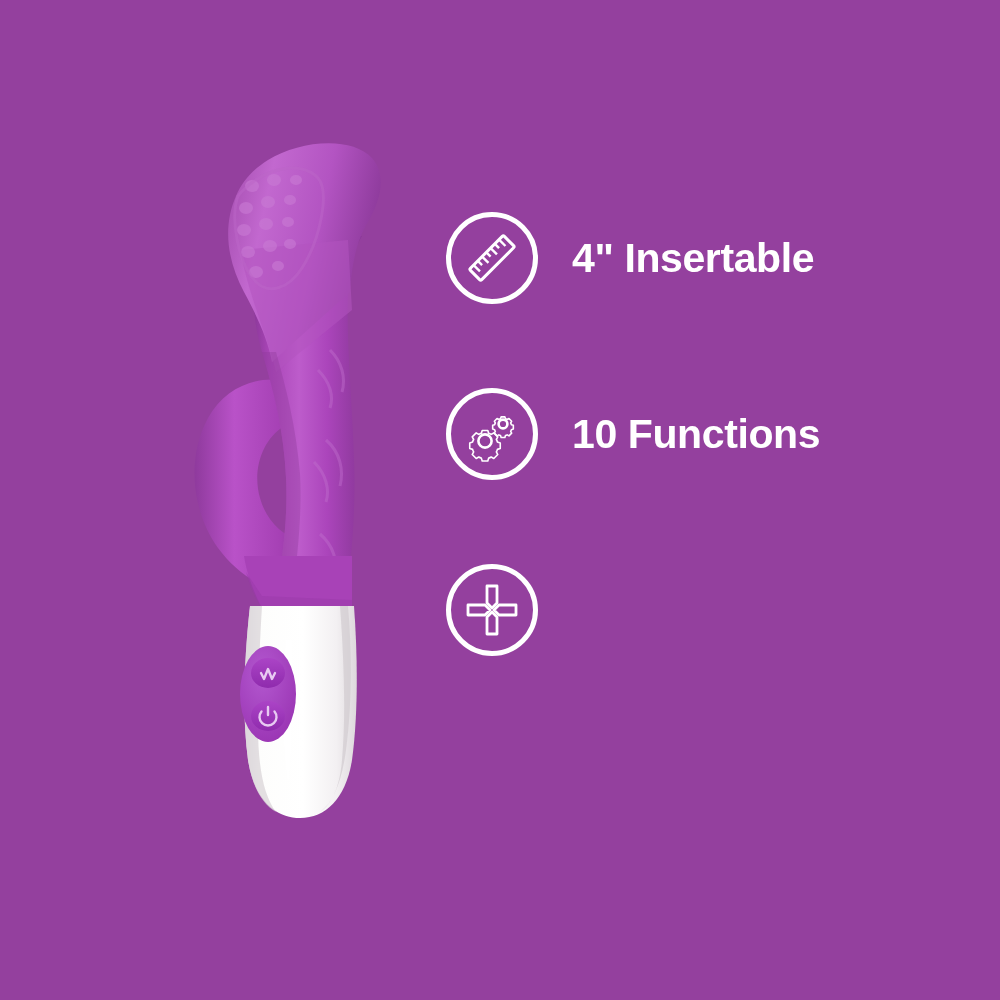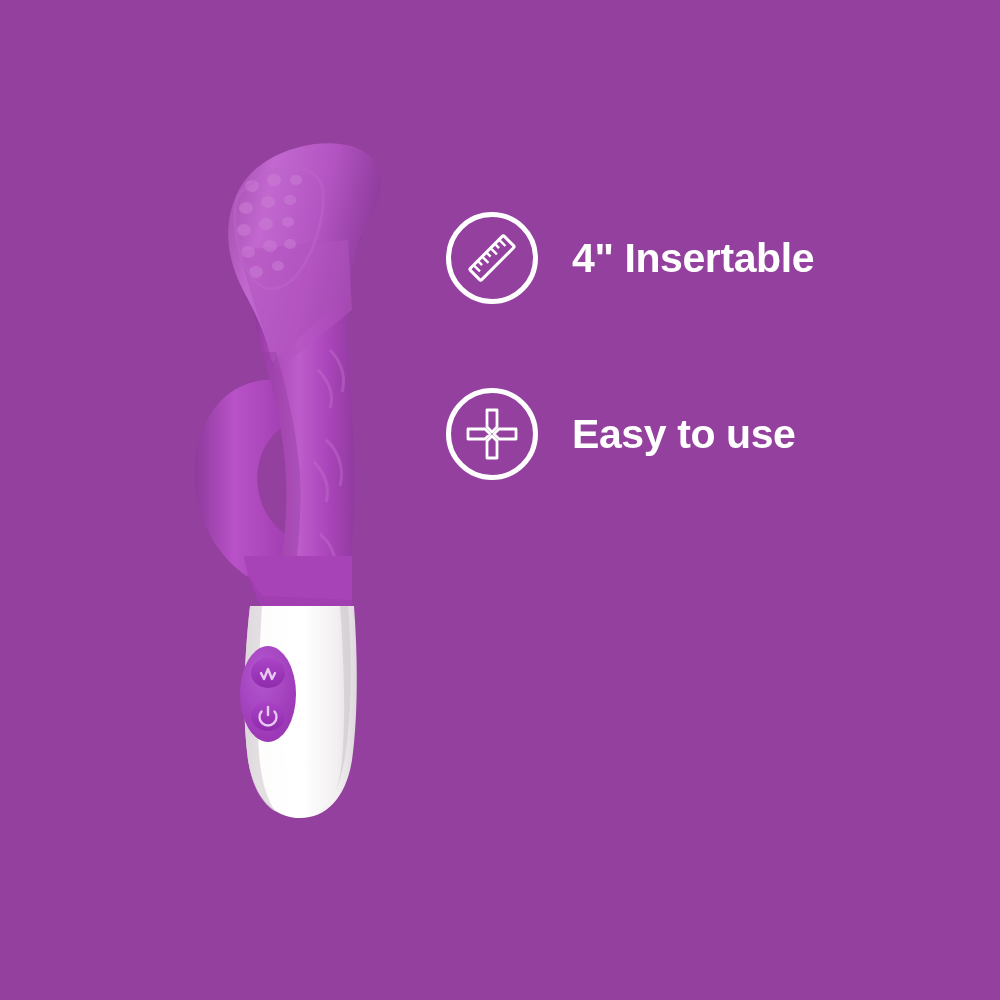--- a/index.html
+++ b/index.html
@@ -220,34 +220,60 @@
               <line x1="34" y1="20" x2="34" y2="29"></line>
               <line x1="40" y1="20" x2="40" y2="26"></line>
               <line x1="46" y1="20" x2="46" y2="29"></line>
             </g>
           </g>
         </svg>
       </div>
       <div class="feature-label">4" Insertable</div>
     </div>
 
+    <div class="feature-row">
+      <div class="feature-icon">
+        <svg width="58" height="58" viewBox="0 0 58 58">
+
+          <g transform="translate(22,36)">
+            <path d="M-4.5,-17 h9 l1.4,4.6 a13.5,13.5 0 0 1 4.1,1.7 l4.2,-2.3 l6.4,6.4 l-2.3,4.2
+                     a13.5,13.5 0 0 1 1.7,4.1 l4.6,1.4 v9 l-4.6,1.4 a13.5,13.5 0 0 1 -1.7,4.1
+                     l2.3,4.2 l-6.4,6.4 l-4.2,-2.3 a13.5,13.5 0 0 1 -4.1,1.7 l-1.4,4.6 h-9
+                     l-1.4,-4.6 a13.5,13.5 0 0 1 -4.1,-1.7 l-4.2,2.3 l-6.4,-6.4 l2.3,-4.2
+                     a13.5,13.5 0 0 1 -1.7,-4.1 l-4.6,-1.4 v-9 l4.6,-1.4 a13.5,13.5 0 0 1 1.7,-4.1
+                     l-2.3,-4.2 l6.4,-6.4 l4.2,2.3 a13.5,13.5 0 0 1 4.1,-1.7 Z" fill="none" stroke="#ffffff" stroke-width="2.6" stroke-linejoin="round" transform="scale(0.62)"></path>
+            <circle cx="0" cy="0" r="6.6" fill="none" stroke="#ffffff" stroke-width="2.6"></circle>
+          </g>
+
+          <g transform="translate(40,19)">
+            <path d="M-4.5,-17 h9 l1.4,4.6 a13.5,13.5 0 0 1 4.1,1.7 l4.2,-2.3 l6.4,6.4 l-2.3,4.2
+                     a13.5,13.5 0 0 1 1.7,4.1 l4.6,1.4 v9 l-4.6,1.4 a13.5,13.5 0 0 1 -1.7,4.1
+                     l2.3,4.2 l-6.4,6.4 l-4.2,-2.3 a13.5,13.5 0 0 1 -4.1,1.7 l-1.4,4.6 h-9
+                     l-1.4,-4.6 a13.5,13.5 0 0 1 -4.1,-1.7 l-4.2,2.3 l-6.4,-6.4 l2.3,-4.2
+                     a13.5,13.5 0 0 1 -1.7,-4.1 l-4.6,-1.4 v-9 l4.6,-1.4 a13.5,13.5 0 0 1 1.7,-4.1
+                     l-2.3,-4.2 l6.4,-6.4 l4.2,2.3 a13.5,13.5 0 0 1 4.1,-1.7 Z" fill="none" stroke="#ffffff" stroke-width="3.8" stroke-linejoin="round" transform="scale(0.42)"></path>
+            <circle cx="0" cy="0" r="4.4" fill="none" stroke="#ffffff" stroke-width="2.6"></circle>
+          </g>
+        </svg>
+      </div>
+      <div class="feature-label">10 Functions</div>
+    </div>
 
     <div class="feature-row">
       <div class="feature-icon">
         <svg width="58" height="58" viewBox="0 0 58 58">
           <g fill="none" stroke="#ffffff" stroke-width="2.8" stroke-linejoin="round">
 
             <path d="M24 22 L24 5 L34 5 L34 22 L29 27 Z"></path>
 
             <path d="M24 36 L24 53 L34 53 L34 36 L29 31 Z"></path>
 
             <path d="M22 24 L5 24 L5 34 L22 34 L27 29 Z"></path>
 
             <path d="M36 24 L53 24 L53 34 L36 34 L31 29 Z"></path>
           </g>
         </svg>
       </div>
-      <div class="feature-label">Easy to use</div>
     </div>
 
 
   </div>
 </div>
 
 </body></html>

